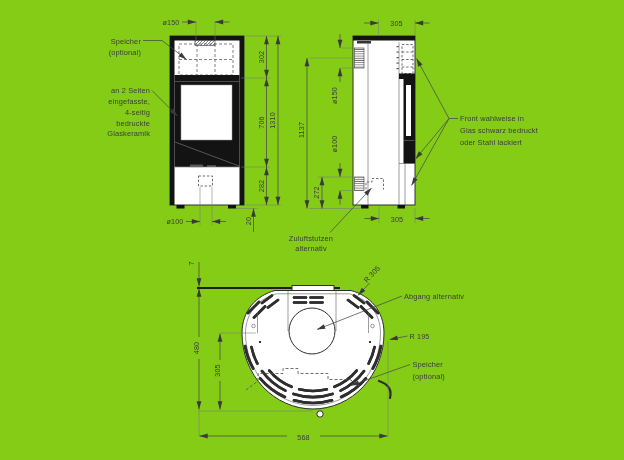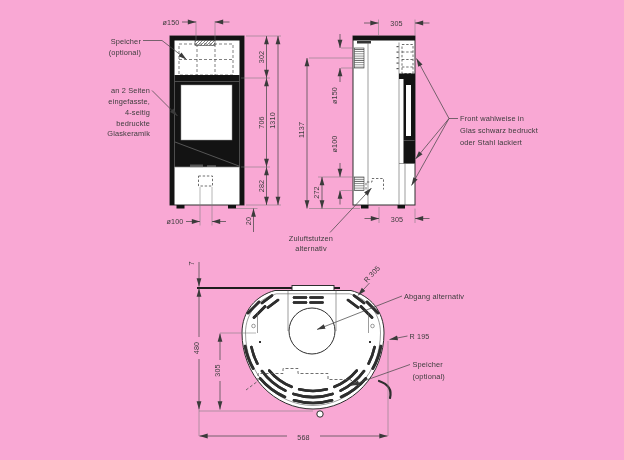--- a/index.html
+++ b/index.html
@@ -1,16 +1,16 @@
 <!DOCTYPE html>
 <html><head>
 <meta charset="utf-8">
 <style>
   html,body{margin:0;padding:0;background:#fff;}
-  .stage{width:624px;height:460px;background:#f9a8d4;position:relative;font-family:"Liberation Sans",sans-serif;}
+  .stage{width:624px;height:460px;background:#84cc16;position:relative;font-family:"Liberation Sans",sans-serif;}
   svg{display:block;}
   .geo{stroke:#2e2e2e;stroke-width:1;fill:none;}
   .geo-thin{stroke:#5a5a5a;stroke-width:.6;fill:none;}
   .wfill{fill:#ffffff;}
   .dark{fill:#131313;stroke:none;}
   .gray{fill:#555;stroke:none;}
   .dash{stroke:#4a4a4a;stroke-width:.7;fill:none;stroke-dasharray:3 2;}
   .dash2{stroke:#4a4a4a;stroke-width:.8;fill:none;stroke-dasharray:2.4 1.8;}
   .dashz{stroke:#555;stroke-width:.85;fill:none;stroke-dasharray:3 2;}
   .dim{stroke:#4a4a4a;stroke-width:.75;fill:none;}

